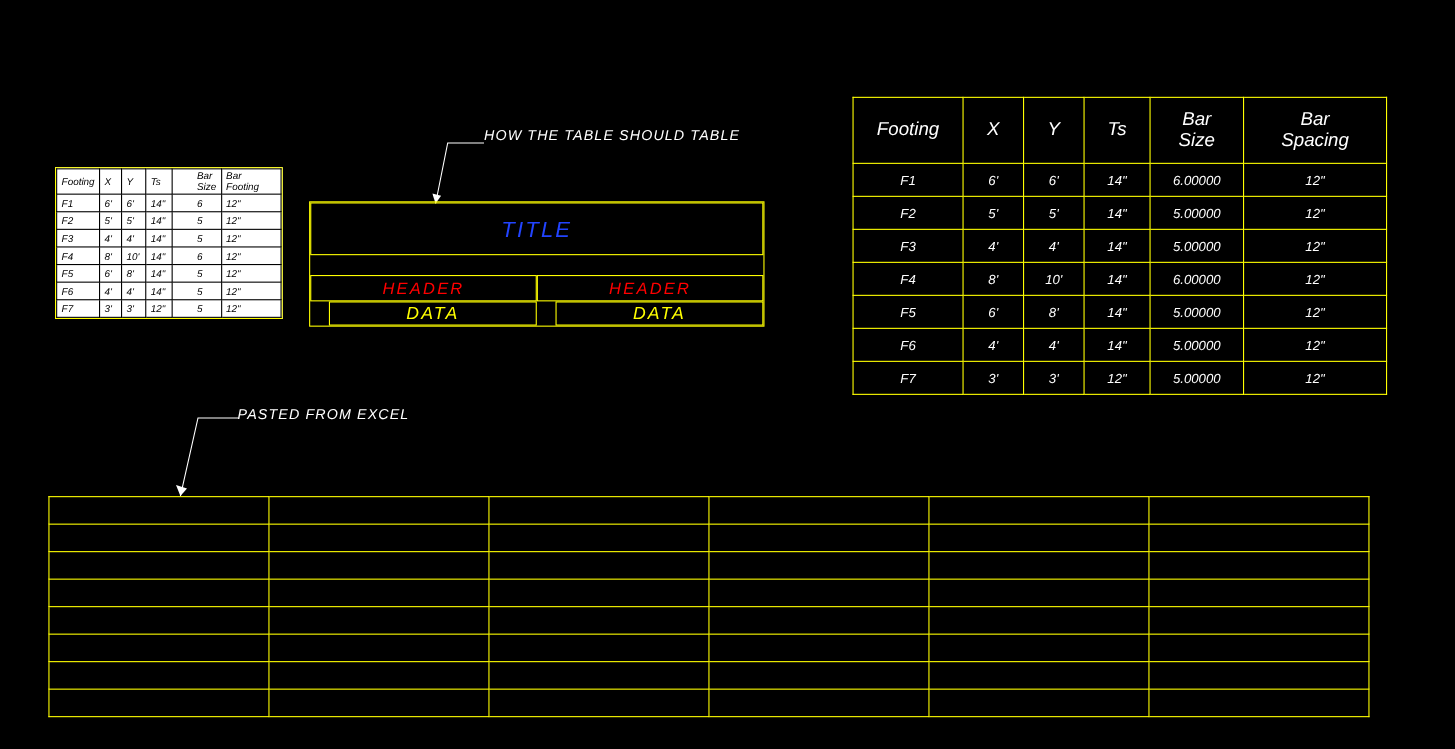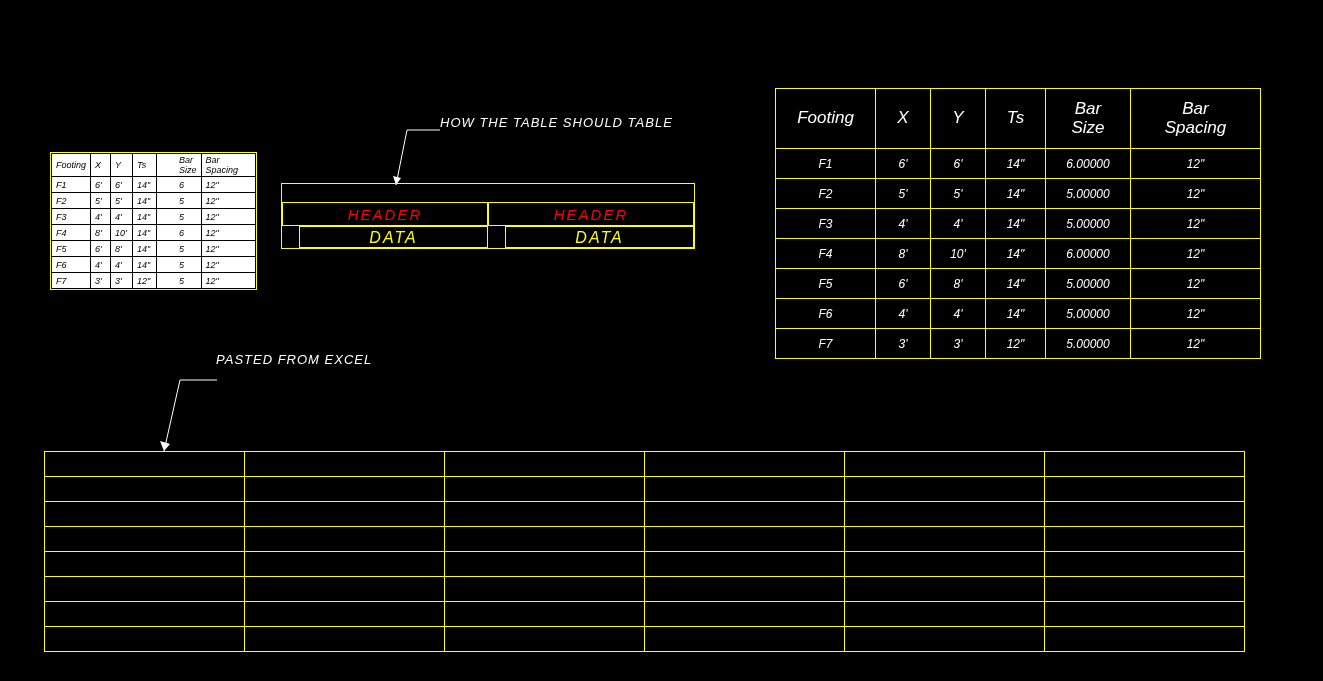--- a/index.html
+++ b/index.html
@@ -125,21 +125,21 @@
   .cad-table .c1 { width: 55px; }
   .cad-table .c2 { width: 55px; }
   .cad-table .c3 { width: 60px; }
   .cad-table .c4 { width: 85px; }
   .cad-table .c5 { width: 130px; }
 
   
   .paste-label {
     position: absolute;
     left: 216px;
-    top: 352px;
+    top: 369px;
     color: #fff;
     font-style: italic;
     font-size: 13px;
     letter-spacing: 1px;
   }
   .paste-leader {
     position: absolute;
     left: 160px;
     top: 378px;
     width: 58px;
@@ -163,21 +163,21 @@
 
 <div class="ole-table">
   <table>
       <tbody id="ole-body">
         <tr>
           <th class="c-f">Footing</th>
           <th class="c-x">X</th>
           <th class="c-y">Y</th>
           <th class="c-ts">Ts</th>
           <th class="c-bs">Bar Size</th>
-          <th class="c-sp">Bar Spacing</th>
+          <th class="c-sp">Bar Footing</th>
         </tr>
         <tr>
           <td class="c-f">F1</td>
           <td class="c-x">6'</td>
           <td class="c-y">6'</td>
           <td class="c-ts">14"</td>
           <td class="c-bs">6</td>
           <td class="c-sp">12"</td>
         </tr>
         <tr>
@@ -232,20 +232,23 @@
     </table>
 </div>
 
 <div class="legend-label">HOW THE TABLE SHOULD TABLE</div>
 <svg class="legend-leader" viewBox="0 0 48 60">
   <path d="M47 2 L14 2 L3 57" stroke="#fff" stroke-width="1" fill="none"></path>
   <path d="M3 57 L0 48 L8 50 Z" fill="#fff"></path>
 </svg>
 
 <div class="legend">
+  <div class="row">
+      <div class="cell title">TITLE</div>
+    </div>
   <div class="row">
     <div class="cell hdr">HEADER</div>
     <div class="cell hdr">HEADER</div>
   </div>
   <div class="row">
     <div class="cell dat">DATA</div>
     <div class="cell dat">DATA</div>
   </div>
 </div>
 

